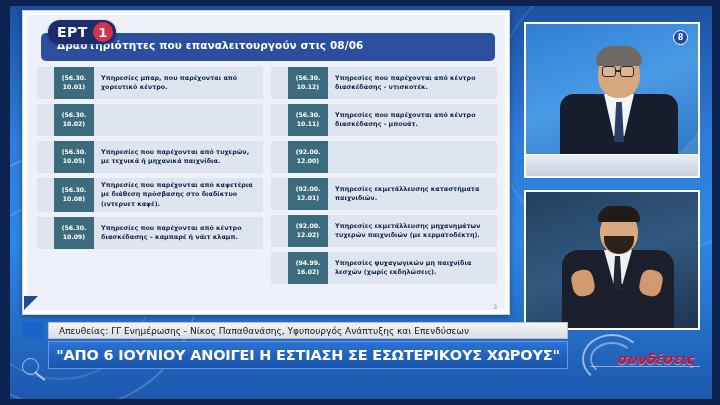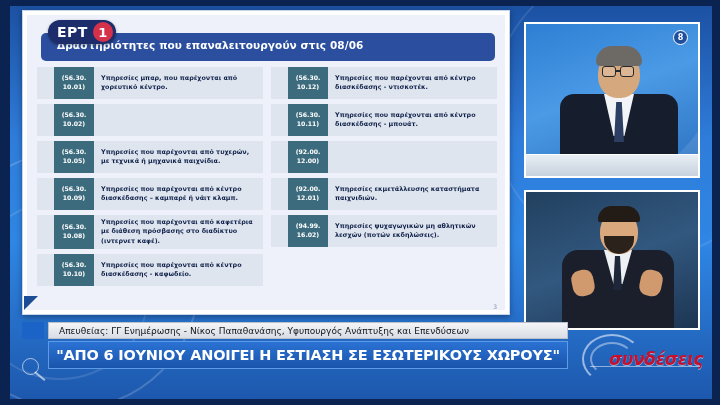--- a/index.html
+++ b/index.html
@@ -125,21 +125,21 @@
                border-left:14px solid #1b4c96; border-bottom:14px solid transparent; }
 
   .logo-sun { position:absolute; right:14px; top:332px; width:126px; height:54px;
               display:flex; align-items:center; justify-content:center; }
   .logo-sun .arcs { position:absolute; left:2px; top:2px; width:60px; height:50px;
               border-radius:50%; border:2px solid rgba(255,255,255,.55);
               border-right-color:transparent; border-bottom-color:transparent; }
   .logo-sun .arcs2{ position:absolute; left:10px; top:10px; width:44px; height:34px;
               border-radius:50%; border:2px solid rgba(255,255,255,.4);
               border-right-color:transparent; border-bottom-color:transparent; }
-  .logo-sun .word { position:relative; color:#c8102e; font-size:17px; font-weight:bold;
+  .logo-sun .word { position:relative; color:#c8102e; font-size:14px; font-weight:bold;
               font-style:italic; letter-spacing:-.3px; margin-left:26px;
               text-shadow:0 1px 0 rgba(255,255,255,.5); }
   .logo-line { position:absolute; right:20px; top:366px; width:110px; height:1px;
                background:rgba(255,255,255,.5); }
 
   .mag { position:absolute; left:22px; top:358px; width:26px; height:26px; }
   .mag-c { position:absolute; left:0; top:0; width:17px; height:17px; border-radius:50%;
            border:1.6px solid rgba(255,255,255,.6); }
   .mag-h { position:absolute; left:13px; top:13px; width:13px; height:1.6px;
            background:rgba(255,255,255,.6); transform:rotate(40deg); transform-origin:left center; }
@@ -188,37 +188,30 @@
           <div class="row">
             <div class="code">
               <span>(56.30.</span>
               <span>10.05)</span>
             </div>
             <div class="desc">Υπηρεσίες που παρέχονται από τυχερών, με τεχνικά ή μηχανικά παιχνίδια.</div>
           </div>
           <div class="row">
             <div class="code">
               <span>(56.30.</span>
+              <span>10.08)</span>
+            </div>
+            <div class="desc">Υπηρεσίες που παρέχονται από καφετέρια με διάθεση πρόσβασης στο διαδίκτυο (ιντερνετ καφέ).</div>
+          </div>
+          <div class="row">
+            <div class="code">
+              <span>(56.30.</span>
               <span>10.09)</span>
             </div>
             <div class="desc">Υπηρεσίες που παρέχονται από κέντρο διασκέδασης – καμπαρέ ή νάιτ κλαμπ.</div>
-          </div>
-          <div class="row">
-            <div class="code">
-              <span>(56.30.</span>
-              <span>10.08)</span>
-            </div>
-            <div class="desc">Υπηρεσίες που παρέχονται από καφετέρια με διάθεση πρόσβασης στο διαδίκτυο (ιντερνετ καφέ).</div>
-          </div>
-          <div class="row">
-            <div class="code">
-              <span>(56.30.</span>
-              <span>10.10)</span>
-            </div>
-            <div class="desc">Υπηρεσίες που παρέχονται από κέντρο διασκέδασης - καφωδείο.</div>
           </div>
         </div>
       <div class="col" id="col-right">
           <div class="row">
             <div class="code">
               <span>(56.30.</span>
               <span>10.12)</span>
             </div>
             <div class="desc">Υπηρεσίες που παρέχονται από κέντρο διασκέδασης - ντισκοτέκ.</div>
           </div>
@@ -237,24 +230,31 @@
           </div>
           <div class="row">
             <div class="code">
               <span>(92.00.</span>
               <span>12.01)</span>
             </div>
             <div class="desc">Υπηρεσίες εκμετάλλευσης καταστήματα παιχνιδιών.</div>
           </div>
           <div class="row">
             <div class="code">
+              <span>(92.00.</span>
+              <span>12.02)</span>
+            </div>
+            <div class="desc">Υπηρεσίες εκμετάλλευσης μηχανημάτων τυχερών παιχνιδιών (με κερματοδέκτη).</div>
+          </div>
+          <div class="row">
+            <div class="code">
               <span>(94.99.</span>
               <span>16.02)</span>
             </div>
-            <div class="desc">Υπηρεσίες ψυχαγωγικών μη αθλητικών λεσχών (ποτών εκδηλώσεις).</div>
+            <div class="desc">Υπηρεσίες ψυχαγωγικών μη παιχνίδια λεσχών (χωρίς εκδηλώσεις).</div>
           </div>
         </div>
     </div>
 
     <div class="page-num">3</div>
   </div>
 
   <div class="vid vid-top">
     <div class="studio-bg"></div>
     <div class="curve"></div>

